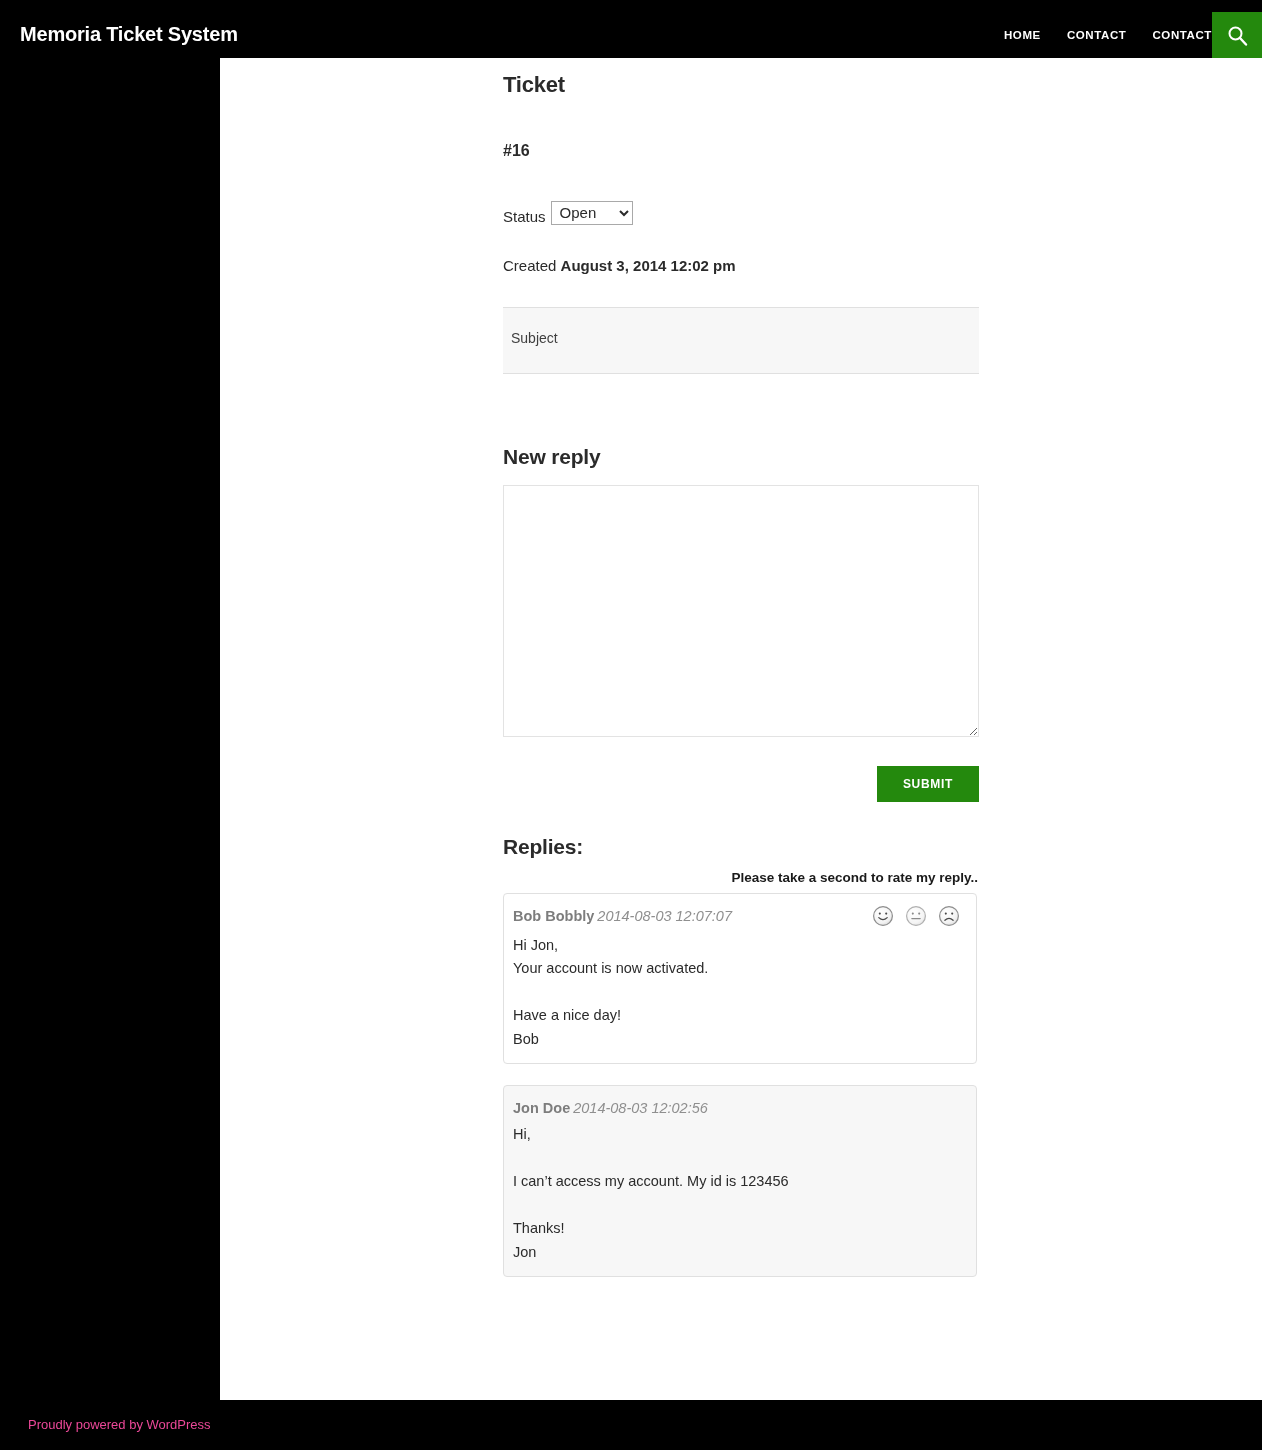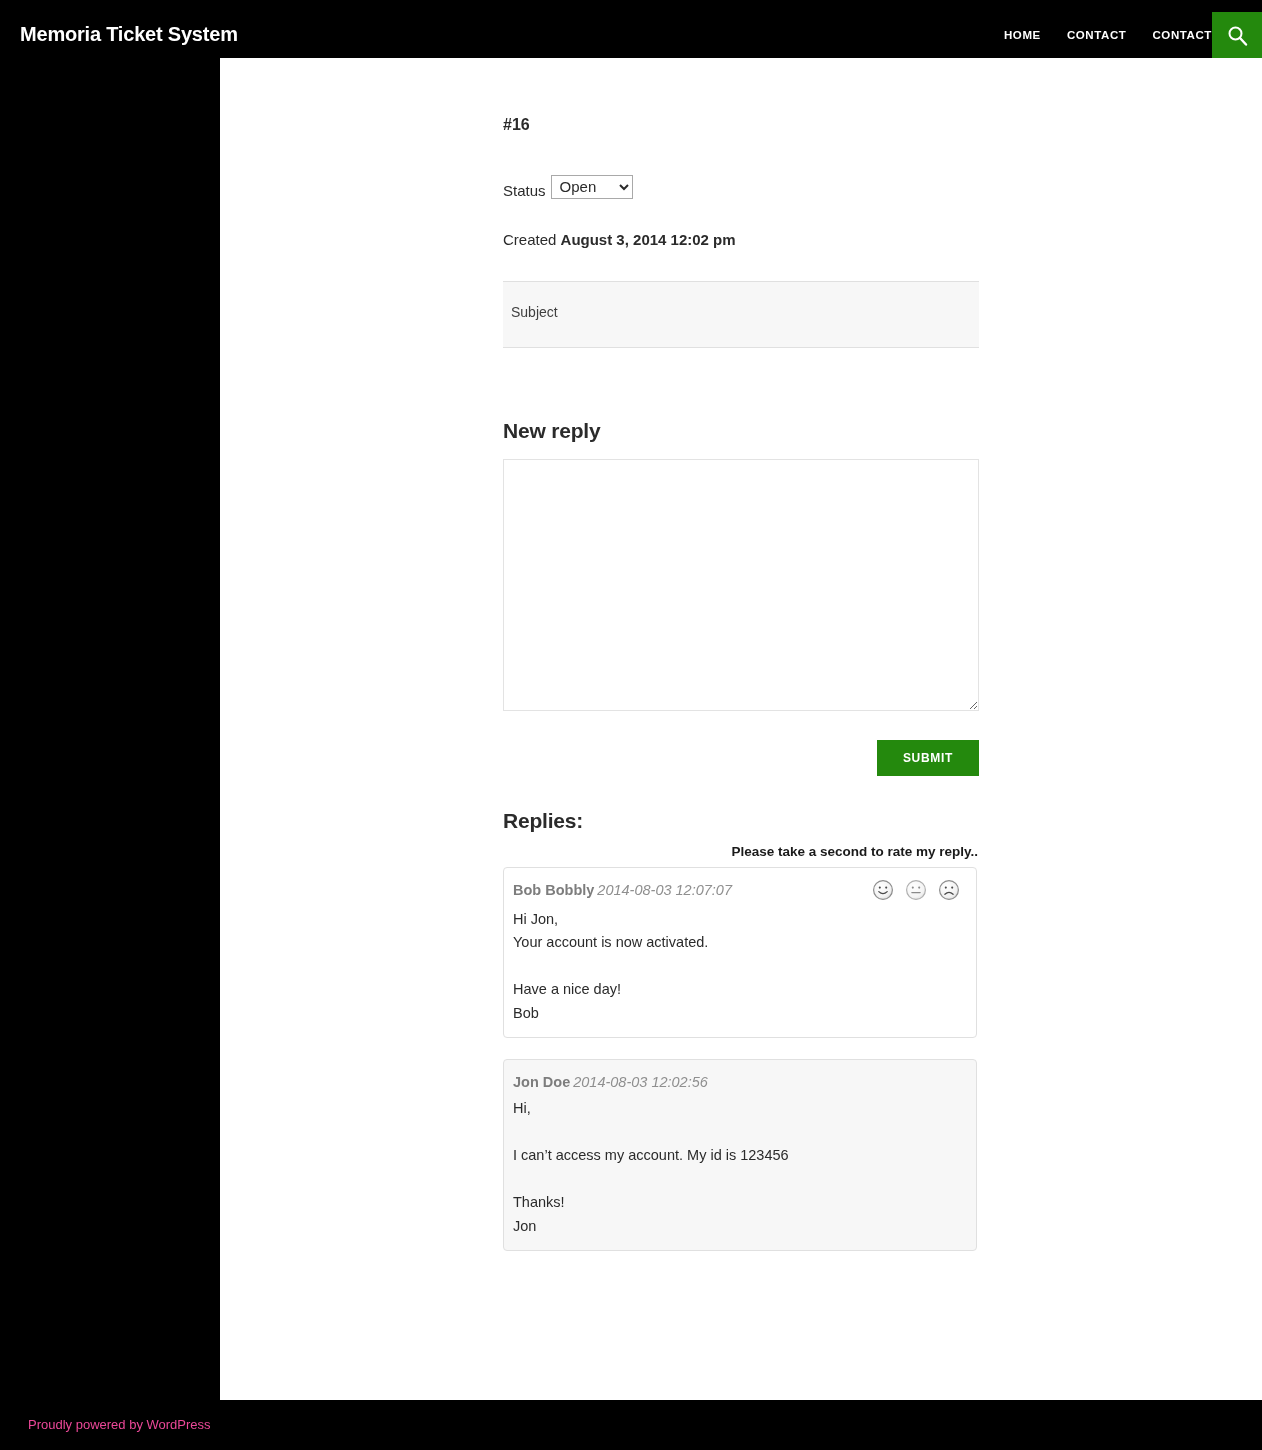--- a/index.html
+++ b/index.html
@@ -289,20 +289,21 @@
     <svg width="21" height="21" viewBox="0 0 21 21">
       <circle cx="8.5" cy="8.5" r="6" fill="none" stroke="#ffffff" stroke-width="2"></circle>
       <line x1="13" y1="13" x2="19" y2="19.5" stroke="#ffffff" stroke-width="2.4" stroke-linecap="round"></line>
     </svg>
   </div>
 </div>
 
 <div class="page-canvas">
   <div class="content">
 
+    <h1 class="ticket-title">Ticket</h1>
 
     <div class="ticket-number">#16</div>
 
     <div class="status-row">
       <span class="status-label">Status</span>
       <select class="status-select">
         <option>Open</option>
         <option>Closed</option>
       </select>
     </div>

